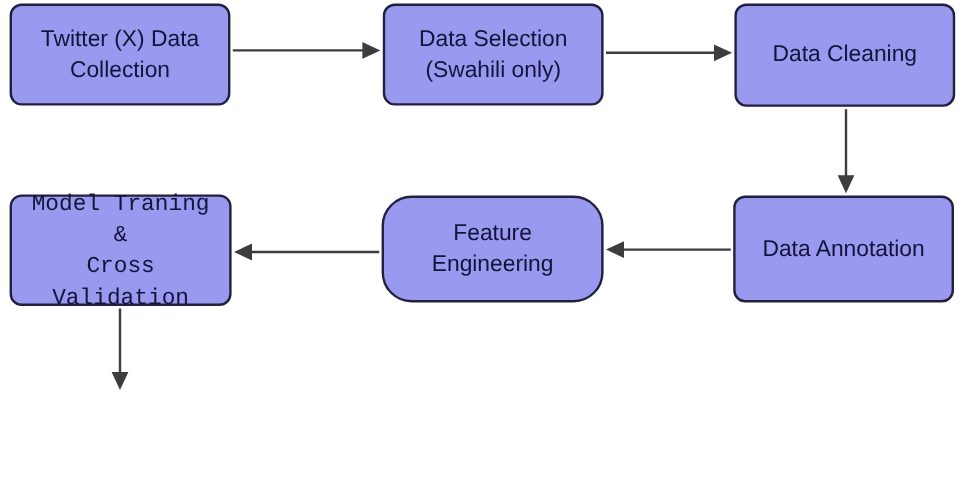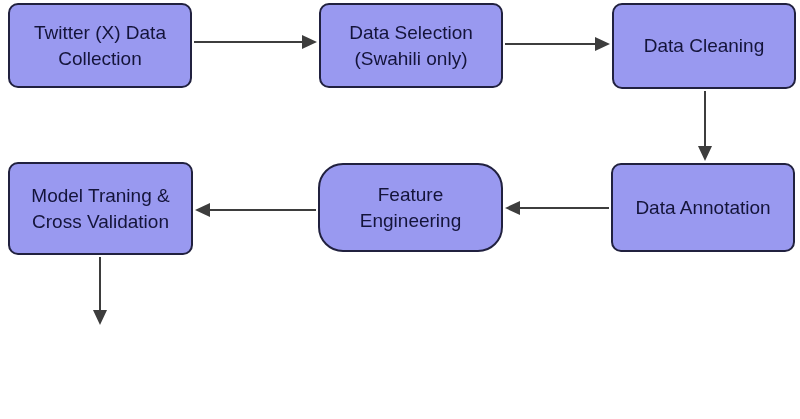--- a/index.html
+++ b/index.html
@@ -30,21 +30,21 @@
     color: #14143a;
     font-size: 19px;
     line-height: 26px;
     white-space: pre-line;
     padding: 4px 8px;
   }
   #n-twitter   { left: 8px;   top: 3px;   width: 184px; height: 85px; }
   #n-selection { left: 319px; top: 3px;   width: 184px; height: 85px; }
   #n-cleaning  { left: 612px; top: 3px;   width: 184px; height: 86px; }
   #n-annotation{ left: 611px; top: 163px; width: 184px; height: 89px; }
-  #n-training  { left: 8px;   top: 162px; width: 185px; height: 93px; }
+  #n-training  { left: 8px;   top: 162px; width: 185px; height: 93px; font-family: Liberation Mono, monospace; }
   #n-feature   { left: 318px; top: 163px; width: 185px; height: 89px; border-radius: 25px; }
   #n-perf      { left: 10px;  top: 327px; width: 182px; height: 90px; }
   svg.arrows {
     position: absolute;
     left: 0; top: 0;
     width: 800px; height: 419px;
     pointer-events: none;
   }
   svg.arrows line { stroke: #3d3d3d; stroke-width: 2; }
   svg.arrows polygon { fill: #3d3d3d; }

